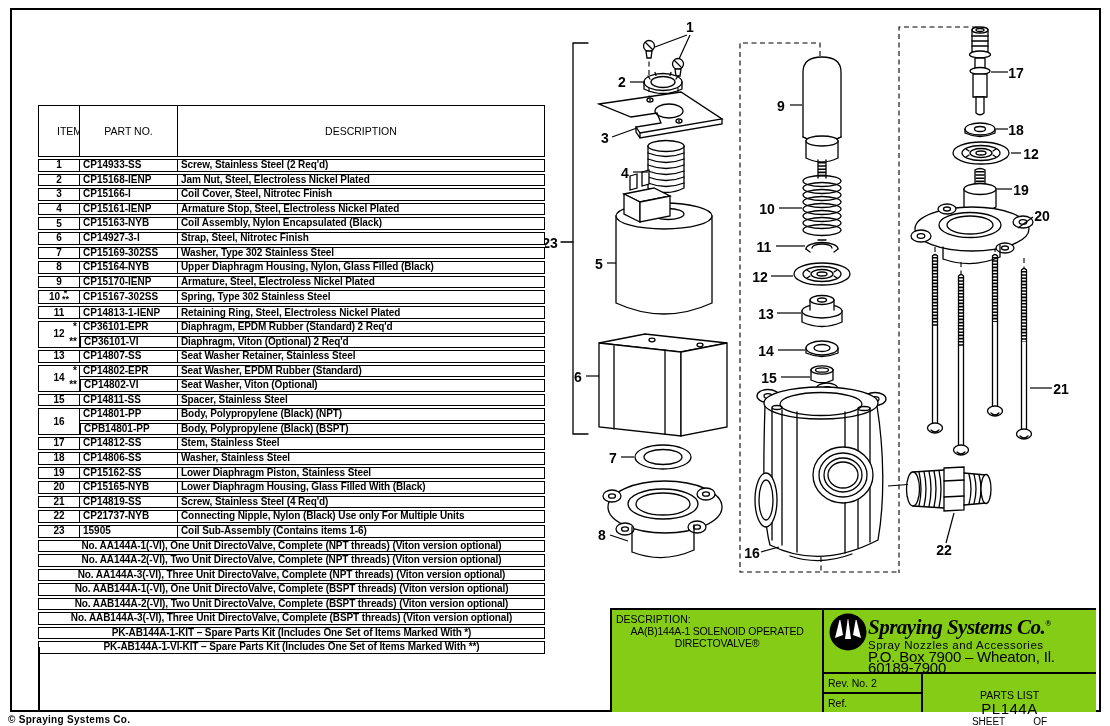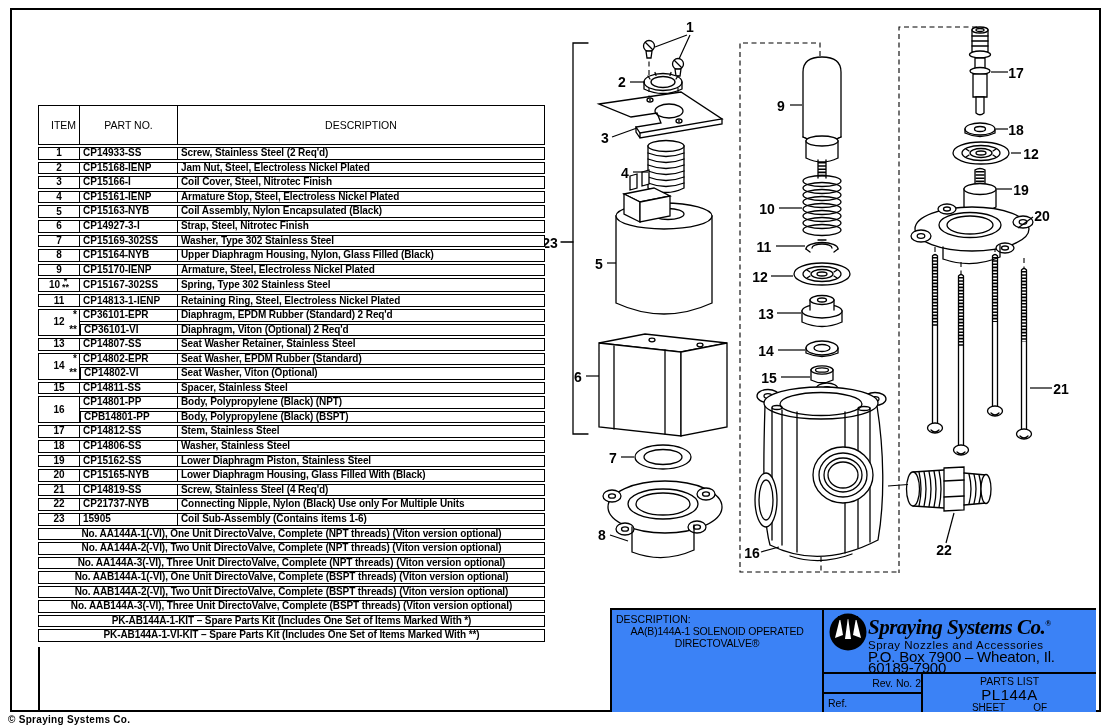--- a/index.html
+++ b/index.html
@@ -10,50 +10,50 @@
   .frame-notch{position:absolute;left:38px;top:647px;width:0;height:63px;border-left:2px solid #000;}
   .copyright{position:absolute;left:8px;top:714px;font-size:10px;font-weight:bold;letter-spacing:.3px;}
 
   
   table.parts{position:absolute;left:38px;top:103px;width:507px;table-layout:fixed;
               border-collapse:separate;border-spacing:0 2px;}
   table.parts th,table.parts td{
       border-top:1.7px solid #000;border-bottom:1.7px solid #000;border-right:1.7px solid #000;
       overflow:hidden;white-space:nowrap;}
   table.parts th:first-child,table.parts td:first-child{border-left:1.7px solid #000;}
-  table.parts th{font-size:10.5px;font-weight:normal;height:14px;padding:12px;}
+  table.parts th{font-size:10.5px;font-weight:normal;height:14px;padding:18px;}
   table.parts td{height:10px;line-height:10.5px;font-size:10px;font-weight:bold;padding:0 3px;}
   td.c-item{text-align:center;position:relative;padding:0 1px;}
   td.c-part{padding-left:6px;}
   td.c-desc{padding-left:6px;letter-spacing:-0.1px;}
   td.c-kit{text-align:center;font-size:9.5px;letter-spacing:-0.1px;}
   .item-num{display:inline-block;vertical-align:middle;}
   .marks-stack{display:inline-block;vertical-align:middle;margin-left:2px;line-height:5px;font-size:9px;}
   .marks-stack i{display:block;font-style:normal;height:6px;}
   .marks-span i{position:absolute;right:2px;font-style:normal;font-size:10px;}
   .marks-span i:first-child{top:0;}
   .marks-span i:last-child{bottom:0;}
 
   
-  .tb{position:absolute;box-sizing:border-box;border-top:2px solid #000;border-left:2px solid #000;background:#3b82f6;}
+  .tb{position:absolute;box-sizing:border-box;border-top:2px solid #000;border-left:2px solid #000;background:#84cc16;}
   .tb-desc{left:610px;top:608px;width:212px;height:104px;font-size:10.5px;}
   .tb-desc .lbl{margin:3px 0 0 4px;}
   .tb-desc .dline{text-align:center;font-size:10.5px;letter-spacing:-0.2px;}
   .tb-logo{left:822px;top:608px;width:274px;height:64px;}
   .logo-row{display:flex;align-items:flex-start;padding:2px 0 0 4px;}
   .logo-txt{flex:1;text-align:left;}
   .company{font-family:"Liberation Serif",serif;font-style:italic;font-weight:bold;
            font-size:21px;line-height:24px;letter-spacing:-0.5px;white-space:nowrap;}
   .company sup{font-size:8px;}
   .tagline{font-size:11.5px;line-height:12px;letter-spacing:.5px;}
   .address{font-size:15px;line-height:11px;letter-spacing:-0.2px;}
-  .tb-rev{left:822px;top:672px;width:99px;height:20px;font-size:10.5px;padding:3px 0 0 4px;text-align:right;}
+  .tb-rev{left:822px;top:672px;width:99px;height:20px;font-size:10.5px;padding:3px 0 0 4px;}
   .tb-ref{left:822px;top:692px;width:109px;height:20px;font-size:10.5px;padding:3px 0 0 4px;}
   .tb-pl{left:921px;top:672px;width:175px;height:40px;text-align:center;}
-  .pl-label{font-size:10.5px;line-height:11px;margin-top:2px;}
+  .pl-label{font-size:10.5px;line-height:11px;margin-top:16px;}
   .pl-num{font-size:15px;line-height:15px;letter-spacing:.5px;}
   .pl-sheet{font-size:10px;line-height:11px;}
   .pl-sheet .gap{display:inline-block;width:28px;}
 
   
   svg.diagram{position:absolute;left:545px;top:8px;}
   .ln{stroke:#000;fill:none;stroke-width:1.3;stroke-linecap:round;}
   .fw{stroke:#000;fill:#fff;stroke-width:1.3;}
   .dash{stroke:#000;fill:none;stroke-width:1.1;stroke-dasharray:5 3.5;}
   .thread{stroke:#000;fill:none;stroke-dasharray:1.6 1.6;}

